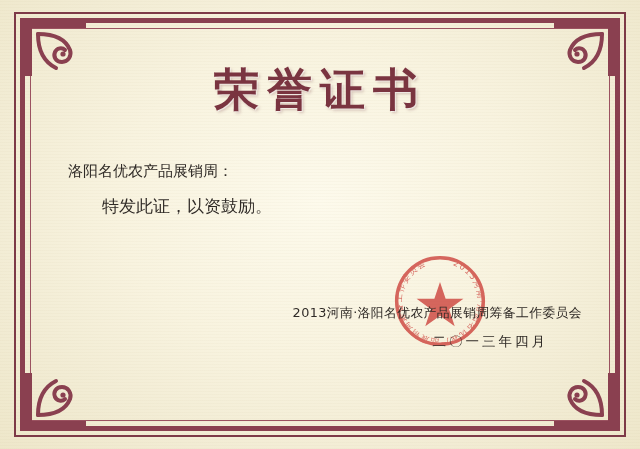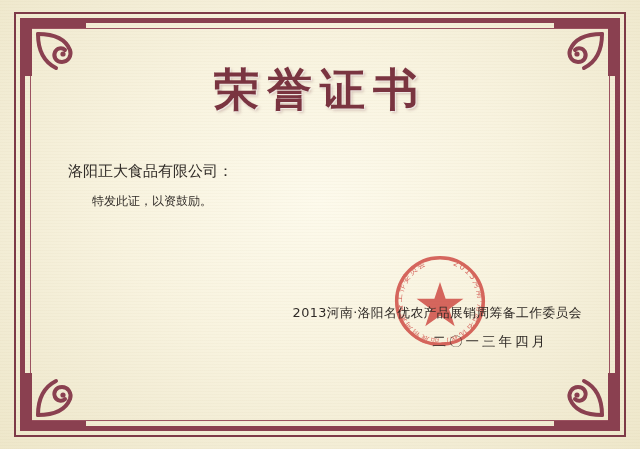--- a/index.html
+++ b/index.html
@@ -95,21 +95,21 @@
     line-height: 2.05;
   }
   .salutation {
     font-size: 15px;
   }
   .para {
     text-indent: 2em;
     font-size: 15px;
   }
   .para2 {
-    font-size: 12px;
+    font-size: 17px;
     text-indent: 2em;
     margin-top: 2px;
   }
 
   .signature {
     position: absolute;
     right: 18px;
     bottom: 56px;
     text-align: right;
     color: #2f2a26;
@@ -183,21 +183,21 @@
       <path d="M16 14 C16 30 22 42 34 48" fill="none" stroke="currentColor" stroke-width="4" stroke-linecap="round"></path>
       <circle cx="41" cy="34" r="2.6" fill="currentColor"></circle>
     </svg>
   </div>
 
   <div class="content">
 
     <div class="title">荣誉证书</div>
 
     <div class="body-block">
-      <div class="salutation">洛阳正大食品有限公司：</div>
+      <div class="salutation">洛阳名优农产品展销周：</div>
       <div class="para2">特发此证，以资鼓励。</div>
     </div>
 
     <div class="seal">
       <svg viewBox="0 0 120 120">
         <defs>
           <path id="sealArc" d="M 60,60 m 0,-44 a 44,44 0 1,1 -0.1,0" fill="none"></path>
         </defs>
         <circle cx="60" cy="60" r="50" fill="none" stroke="#c8302b" stroke-width="4"></circle>
         <text font-size="9.5" fill="#c8302b" letter-spacing="1.6" font-family="'DejaVu Sans',sans-serif">

